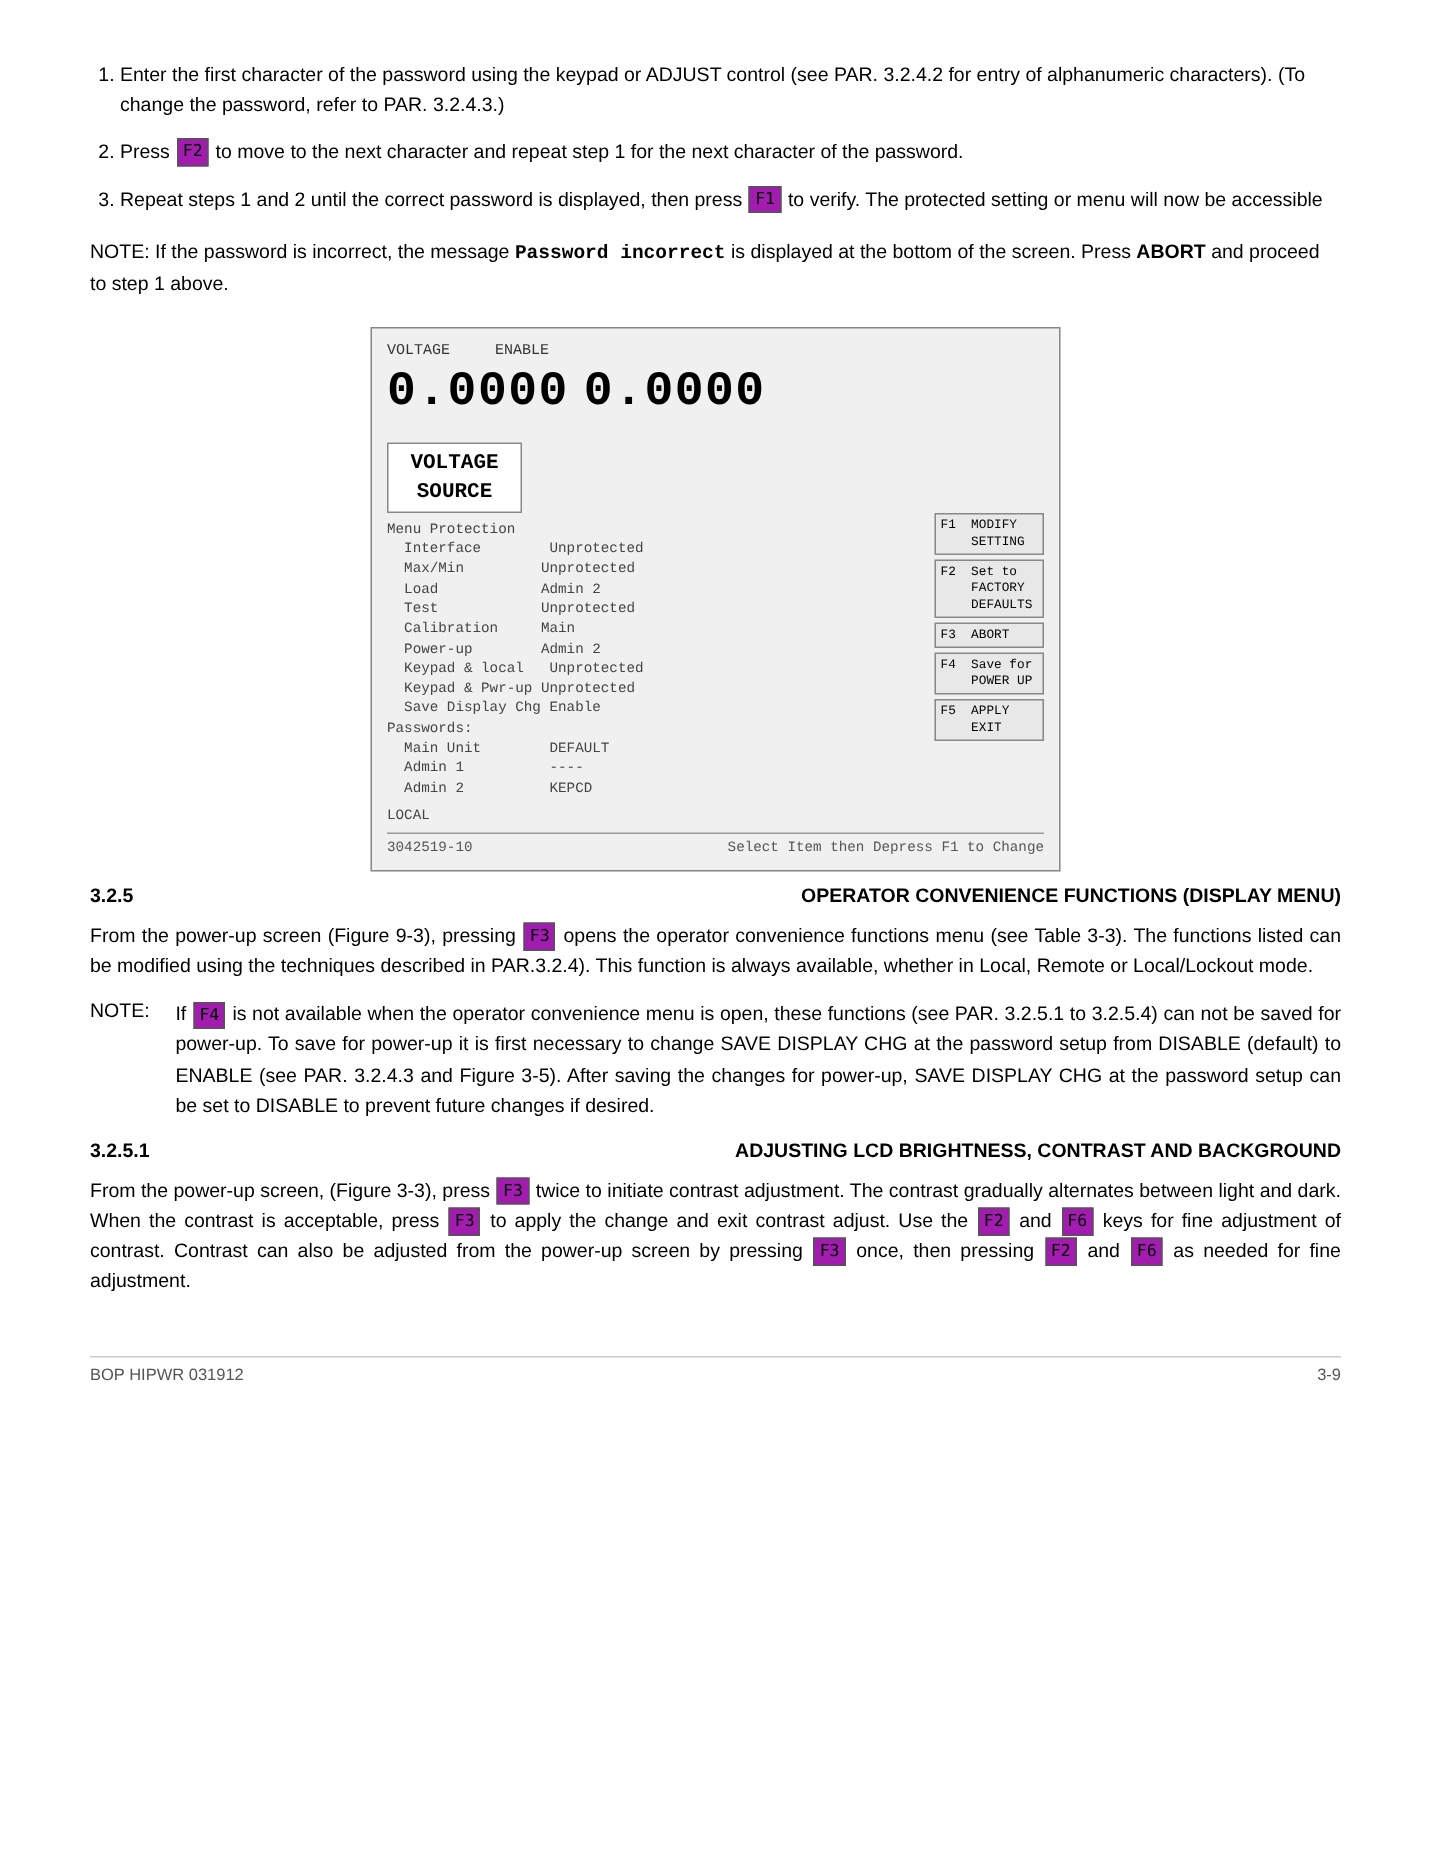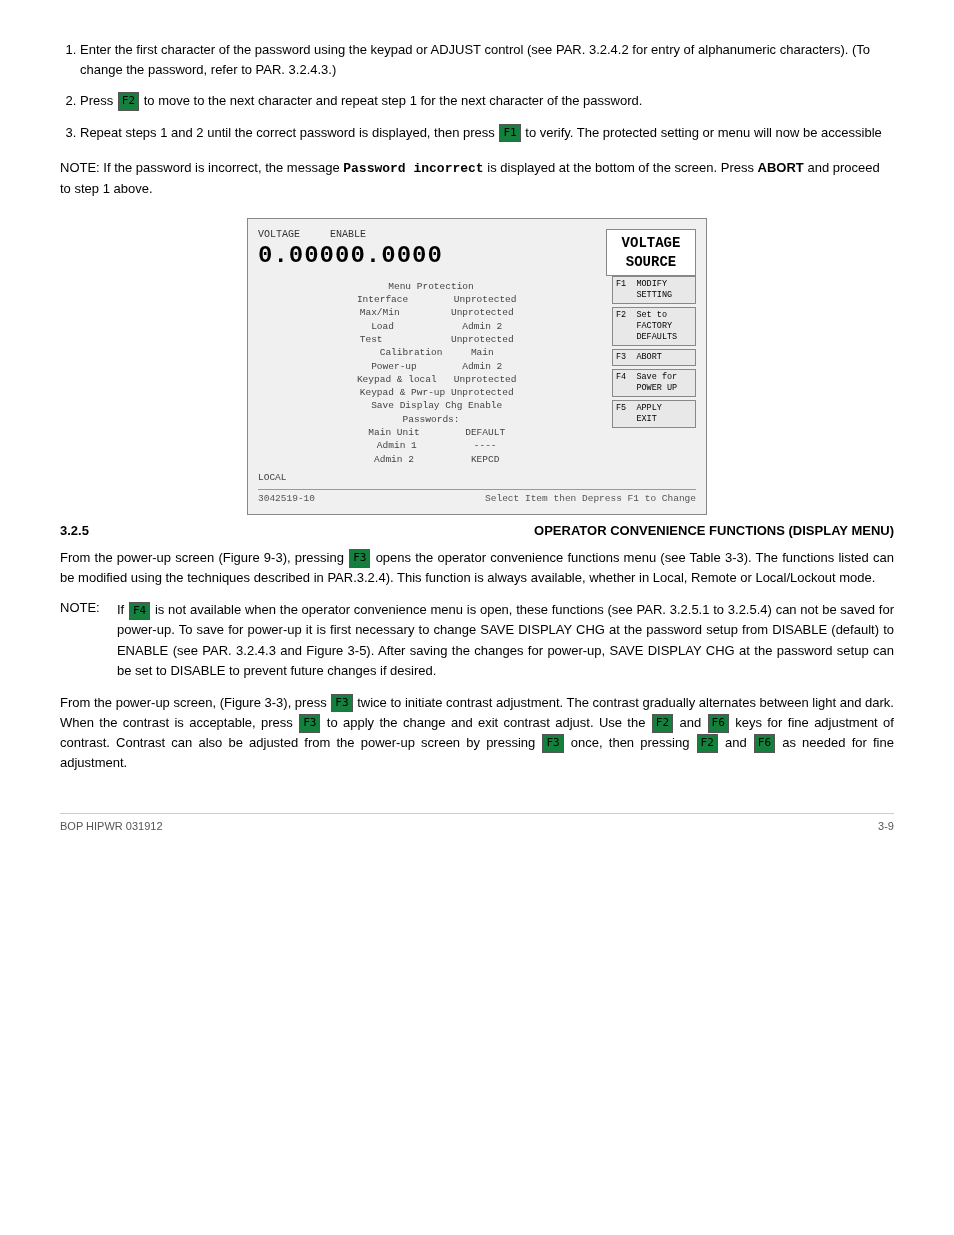--- a/index.html
+++ b/index.html
@@ -33,21 +33,21 @@
     }
 
     .inline-key {
       display: inline-flex;
       align-items: center;
       justify-content: center;
       border: 1px solid #555;
       padding: 1px 3px;
       font-size: 11px;
       font-family: monospace;
-      background: #15803d;
+      background: #a21caf;
       margin: 0 1px;
       vertical-align: middle;
       line-height: 1.3;
     }
 
     .device-display-wrapper {
       display: flex;
       justify-content: center;
       margin: 20px 0 8px 0;
     }
@@ -59,37 +59,39 @@
       padding: 10px;
       font-family: 'Courier New', monospace;
       font-size: 11px;
       position: relative;
     }
 
     .display-top {
       display: flex;
       gap: 10px;
       align-items: flex-start;
+      flex-direction: column;
     }
 
     .display-main {
       flex: 1;
     }
 
     .display-labels {
       display: flex;
       gap: 30px;
       font-size: 10px;
       color: #333;
       margin-bottom: 2px;
     }
 
     .display-values {
       display: flex;
-      font-size: 24px;
+      gap: 10px;
+      font-size: 32px;
       font-weight: bold;
       letter-spacing: 1px;
       margin-bottom: 6px;
     }
 
     .display-right-title {
       font-size: 14px;
       font-weight: bold;
       border: 1px solid #888;
       padding: 4px 6px;
@@ -97,34 +99,33 @@
       line-height: 1.3;
       width: 90px;
       background: #fff;
     }
 
     .display-menu {
       font-size: 9.5px;
       color: #444;
       margin-top: 4px;
       line-height: 1.4;
-      text-align: center;
     }
 
     .display-body {
       display: flex;
       gap: 8px;
     }
 
     .display-left {
       flex: 1;
     }
 
     .display-right-buttons {
-      width: 84px;
+      width: 73px;
       font-size: 9px;
       display: flex;
       flex-direction: column;
       gap: 3px;
     }
 
     .fn-button {
       border: 1px solid #888;
       padding: 2px 3px;
       background: #e8e8e8;
@@ -303,20 +304,24 @@
 
   <div class="note-indent">
     <span class="note-label">NOTE:&nbsp;&nbsp;</span>
     <div class="note-text">
       <span>If </span>
       <span class="inline-key">F4</span>
       <span> is not available when the operator convenience menu is open, these functions (see PAR. 3.2.5.1 to 3.2.5.4) can not be saved for power-up. To save for power-up it is first necessary to change SAVE DISPLAY CHG at the password setup from DISABLE (default) to ENABLE (see PAR. 3.2.4.3 and Figure 3-5). After saving the changes for power-up, SAVE DISPLAY CHG at the password setup can be set to DISABLE to prevent future changes if desired.</span>
     </div>
   </div>
 
+  <div class="section-row">
+    <span class="section-number">3.2.5.1</span>
+    <strong class="section-number">ADJUSTING LCD BRIGHTNESS, CONTRAST AND BACKGROUND</strong>
+  </div>
 
   <div class="paragraph">
     <span>From the power-up screen, (Figure 3-3), press</span>
     <span class="inline-key">F3</span>
     <span>twice to initiate contrast adjustment. The contrast gradually alternates between light and dark. When the contrast is acceptable, press</span>
     <span class="inline-key">F3</span>
     <span>to apply the change and exit contrast adjust. Use the</span>
     <span class="inline-key">F2</span>
     <span>and</span>
     <span class="inline-key">F6</span>

